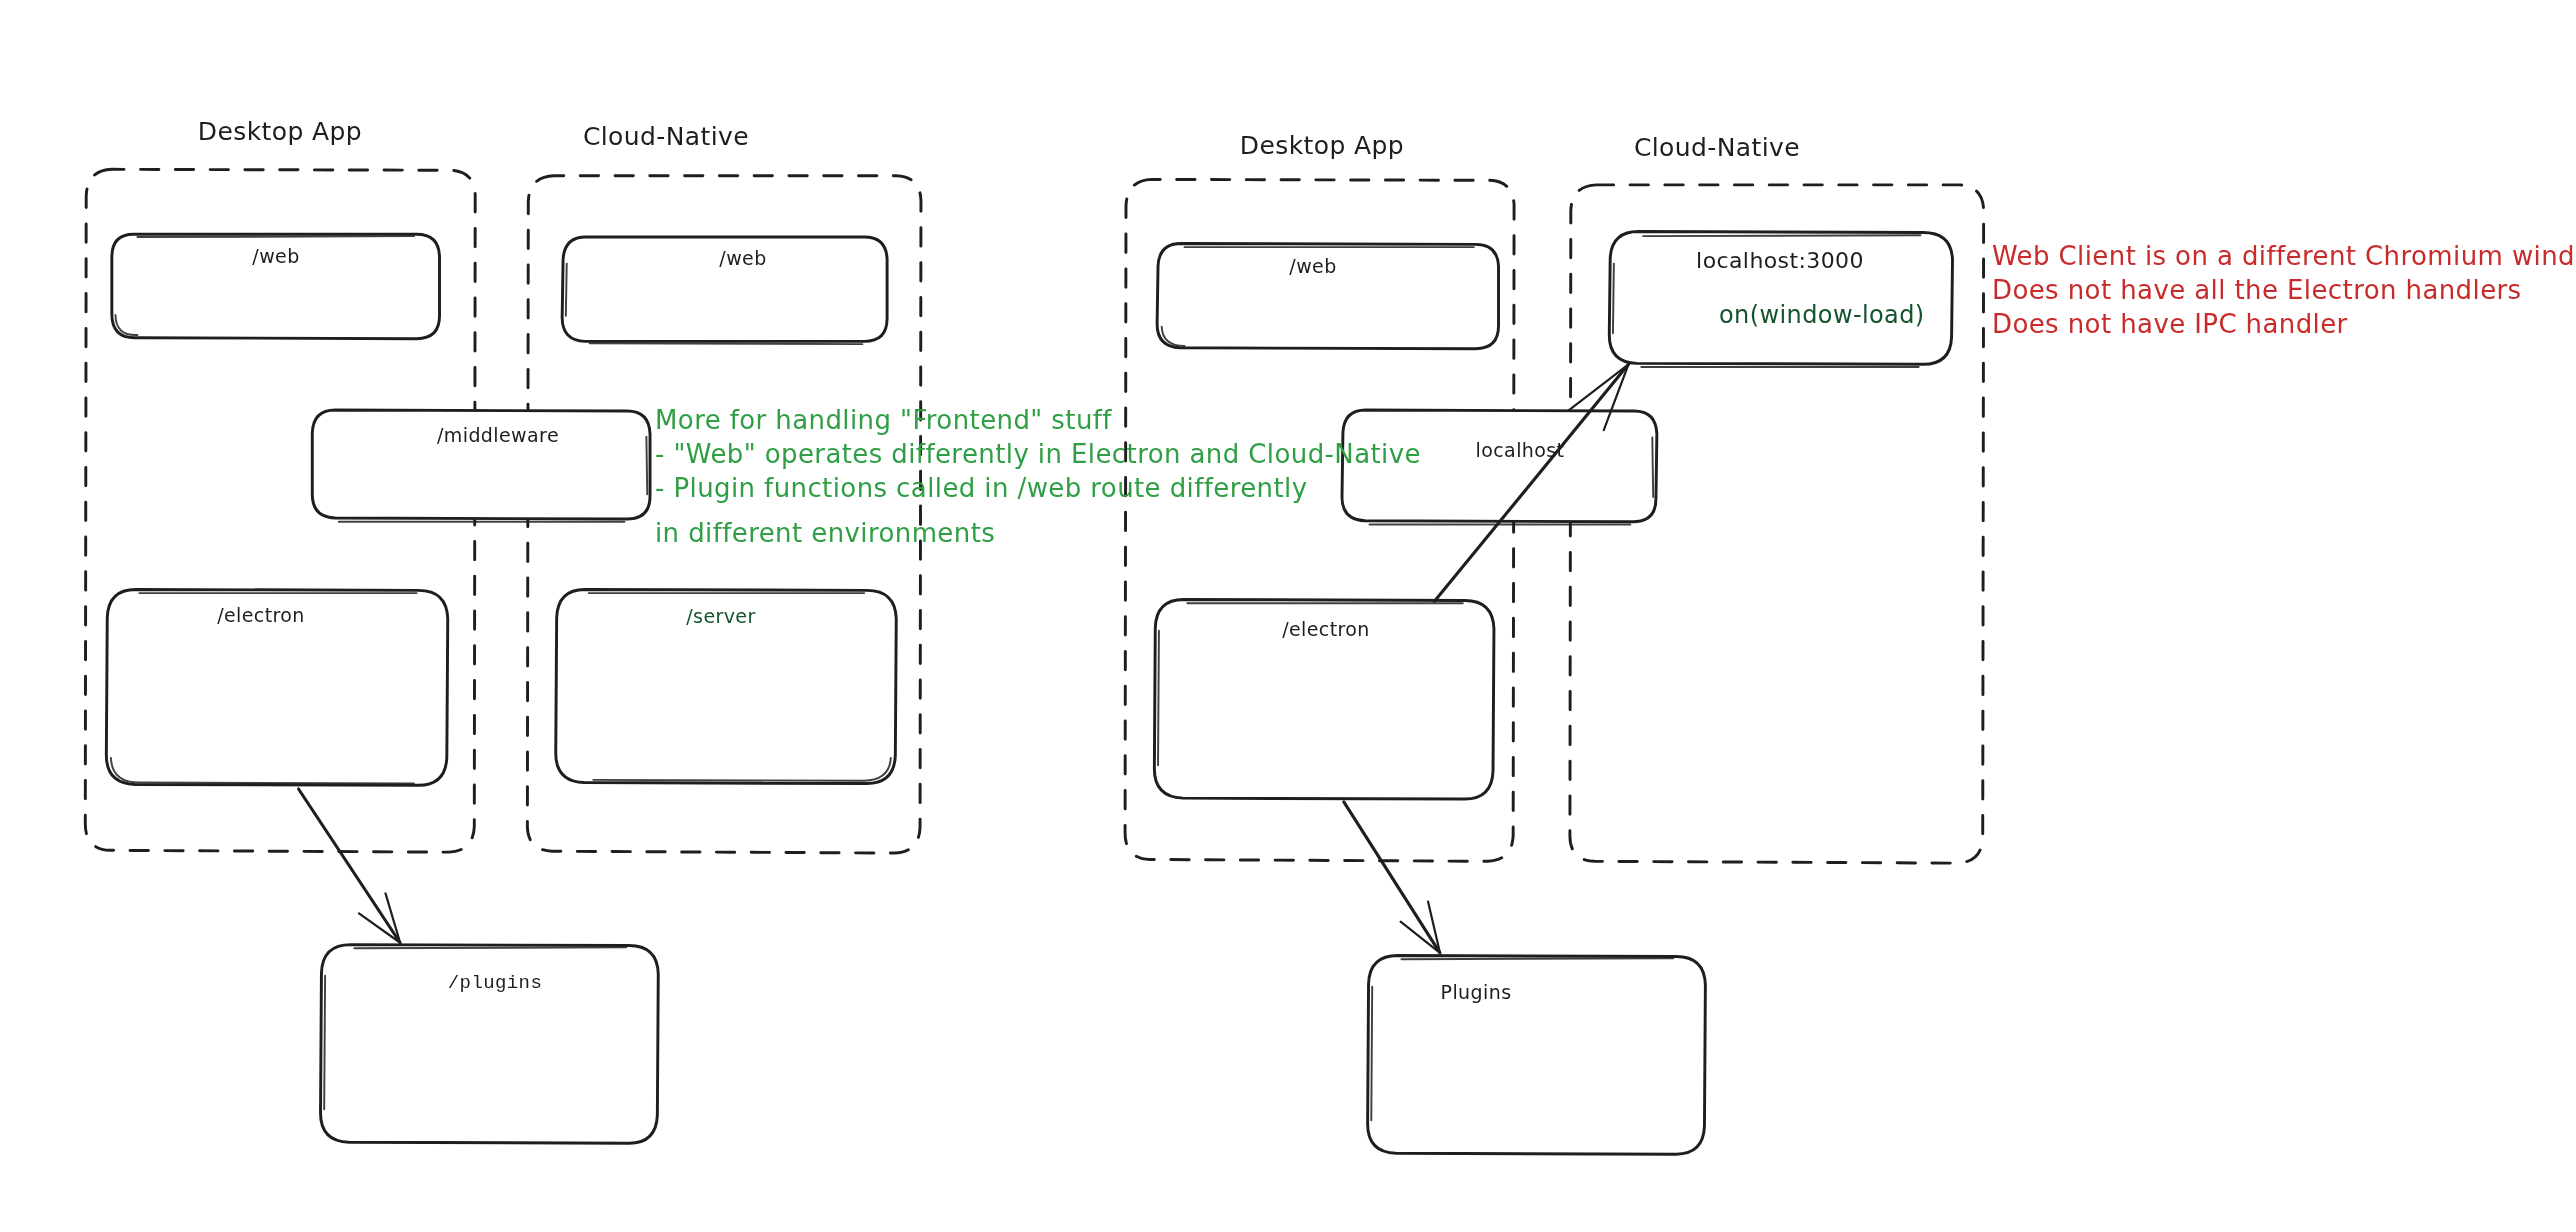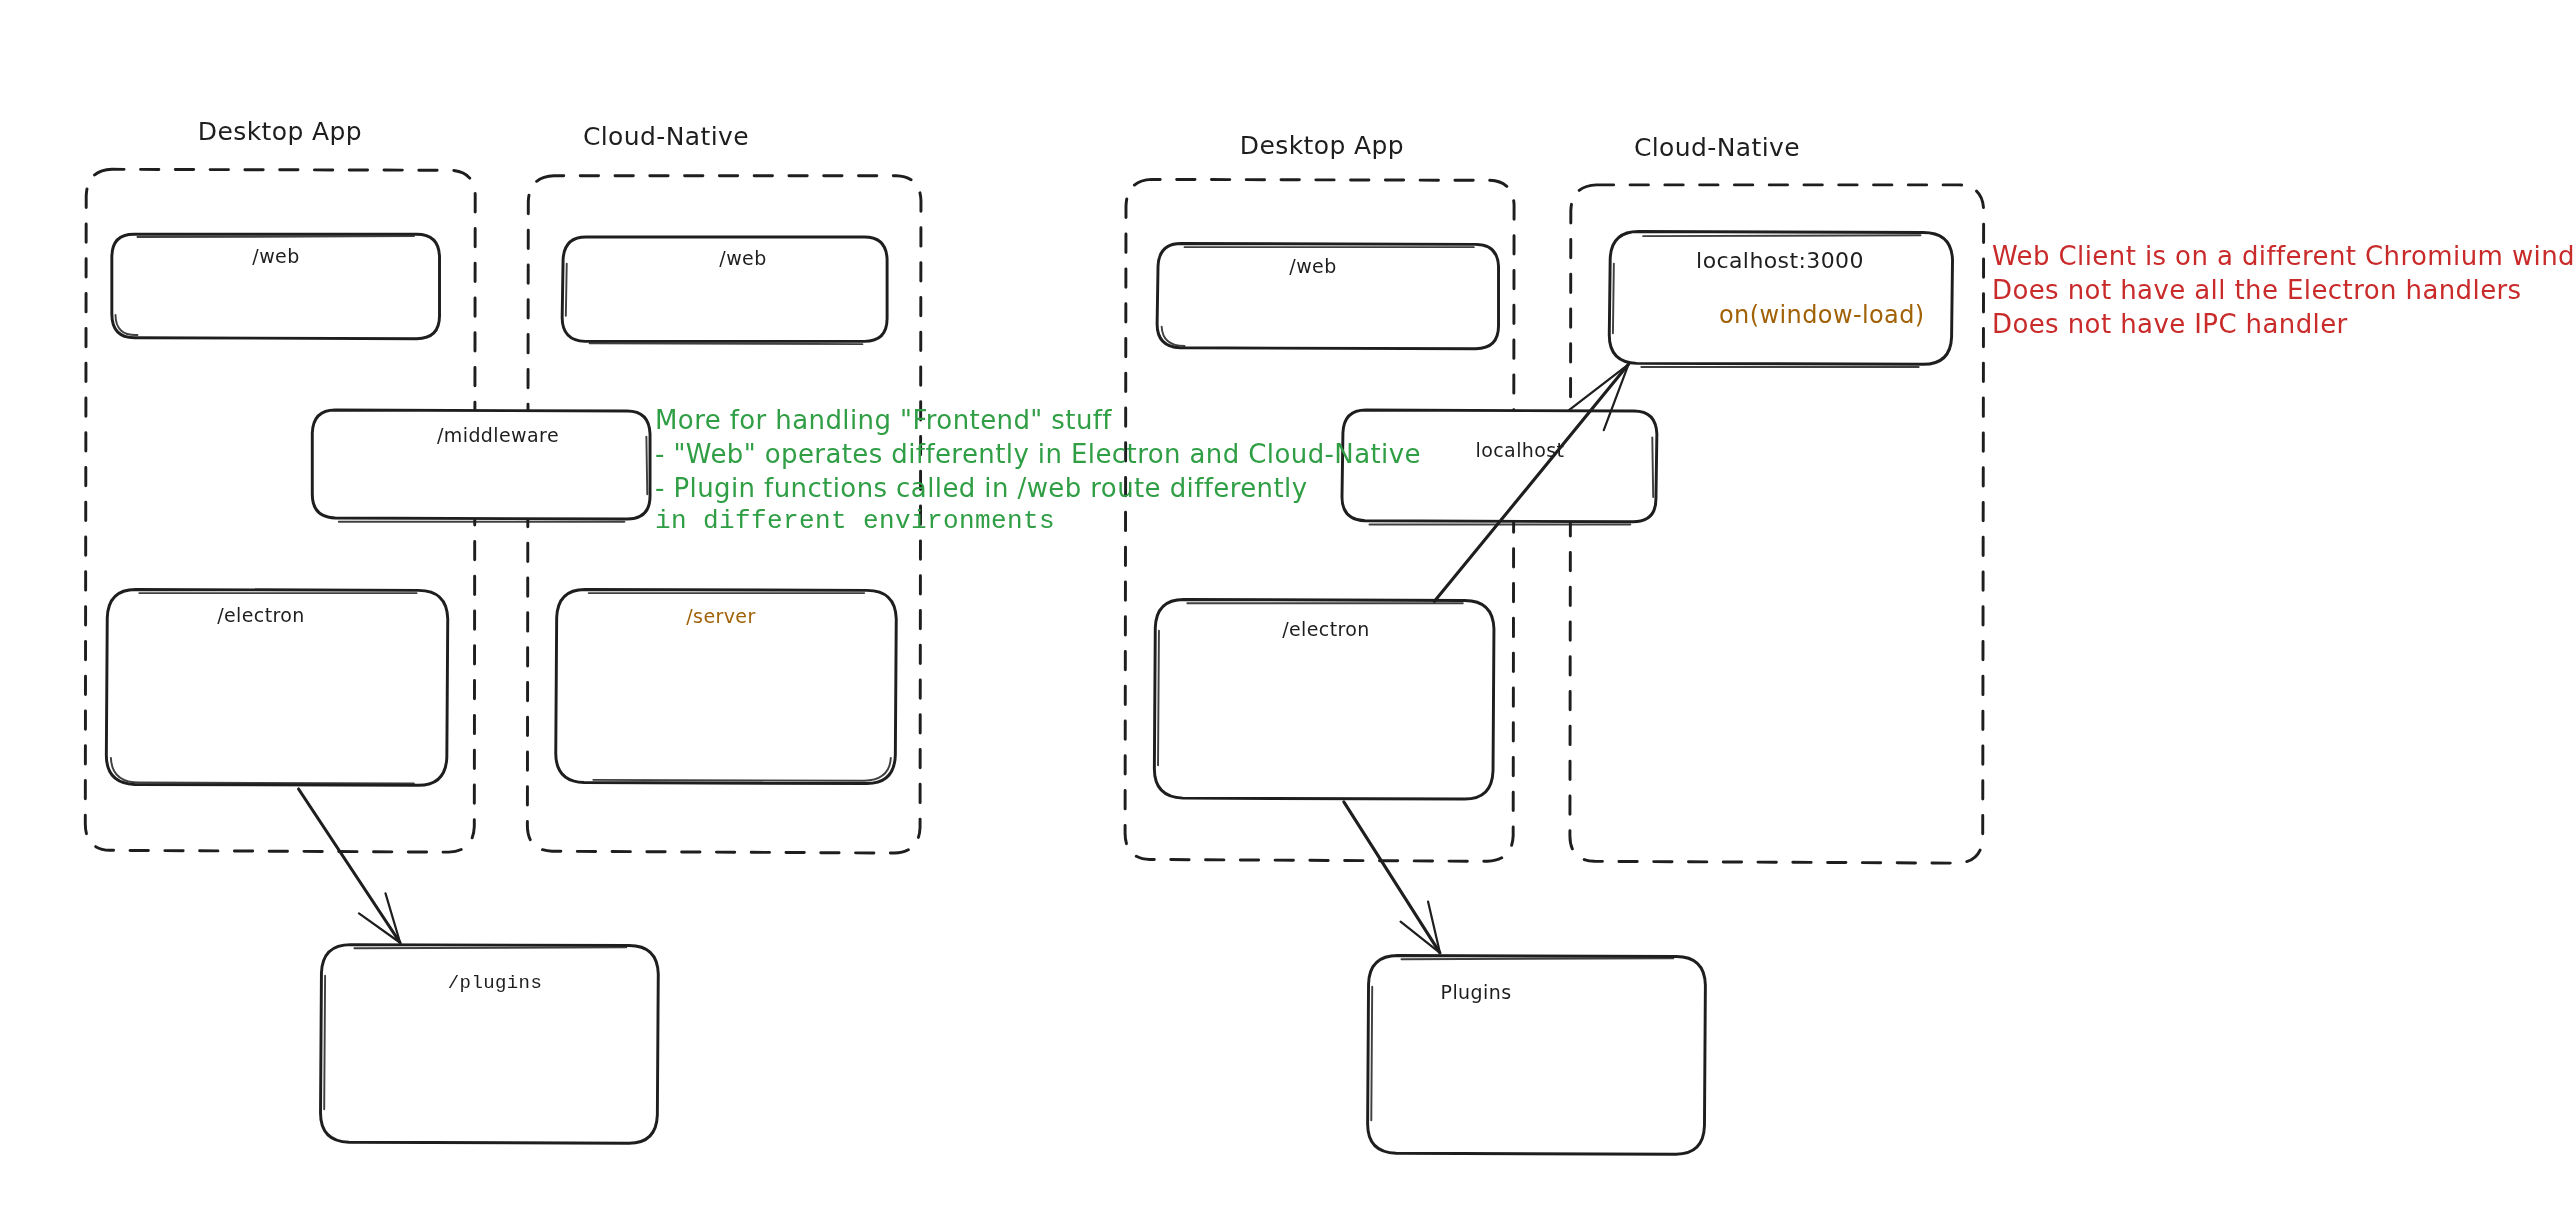--- a/index.html
+++ b/index.html
@@ -53,21 +53,21 @@
     transform: translateX(-50%);
   }
   .box-title.big {
     font-size: 22px;
   }
   .note {
     font-size: 26px;
     line-height: 1.30;
   }
   .green { color: #2f9e44; }
-  .red   { color: #a16207; }
+  .red   { color: #14532d; }
   .red-strong { color: #c92a2a; }
 </style>
 </head>
 <body>
 
 <div id="canvas">
 
   <svg class="svg-layer" viewBox="0 0 2814 1346" xmlns="http://www.w3.org/2000/svg">
     <defs>
       <style>
@@ -186,21 +186,21 @@
     <div class="lbl box-title big" style="left:1780px; top:248px;">localhost:3000</div>
     <div class="lbl red" style="left:1719px; top:301px; font-size:24px;">on(window-load)</div>
     <div class="lbl box-title" style="left:1520px; top:439px;">localhost</div>
     <div class="lbl box-title" style="left:1326px; top:618px;">/electron</div>
     <div class="lbl box-title" style="left:1476px; top:981px;">Plugins</div>
 
     <div style="position:absolute; left:655px; top:404px;">
       <div class="lbl note green" style="position:relative; left:0; top:0;">More for handling "Frontend" stuff</div>
       <div class="lbl note green" style="position:relative; left:0; top:0;">- "Web" operates differently in Electron and Cloud-Native</div>
       <div class="lbl note green" style="position:relative; left:0; top:0;">- Plugin functions called in /web route differently</div>
-      <div class="lbl note green" style="position:relative; left:0; top:0;font-family:Liberation Mono, monospace;">in different environments</div>
+      <div class="lbl note green" style="position:relative; left:0; top:12px;">in different environments</div>
     </div>
 
     <div style="position:absolute; left:1992px; top:240px;">
       <div class="lbl note red-strong" style="position:relative; left:0; top:0;">Web Client is on a different Chromium window</div>
       <div class="lbl note red-strong" style="position:relative; left:0; top:0;">Does not have all the Electron handlers</div>
       <div class="lbl note red-strong" style="position:relative; left:0; top:0;">Does not have IPC handler</div>
     </div>
 
   </div>
 </div>

